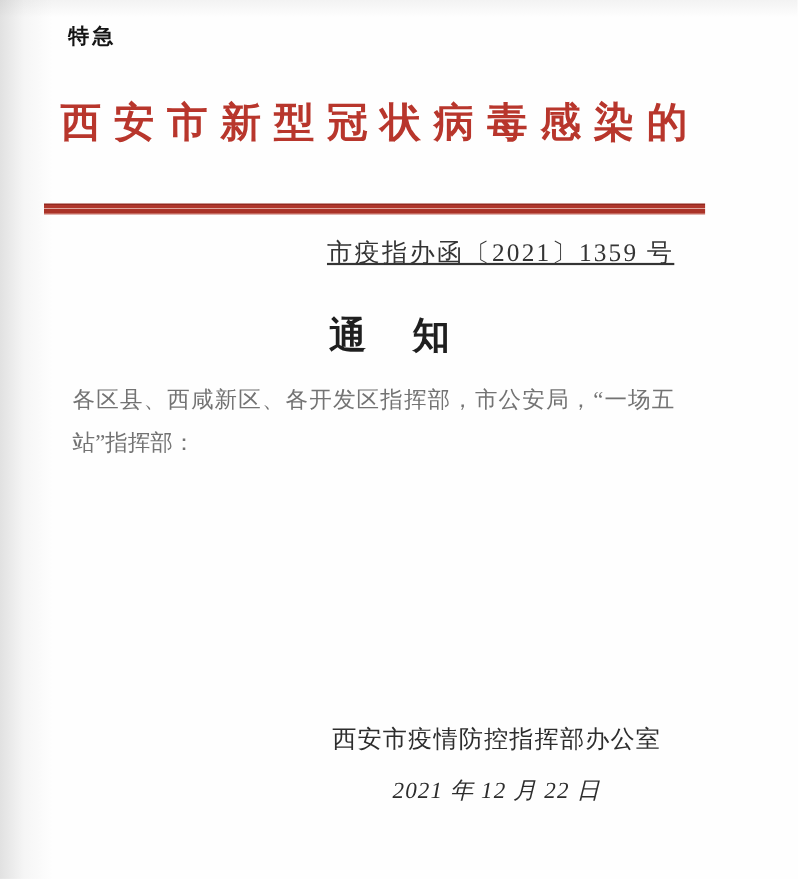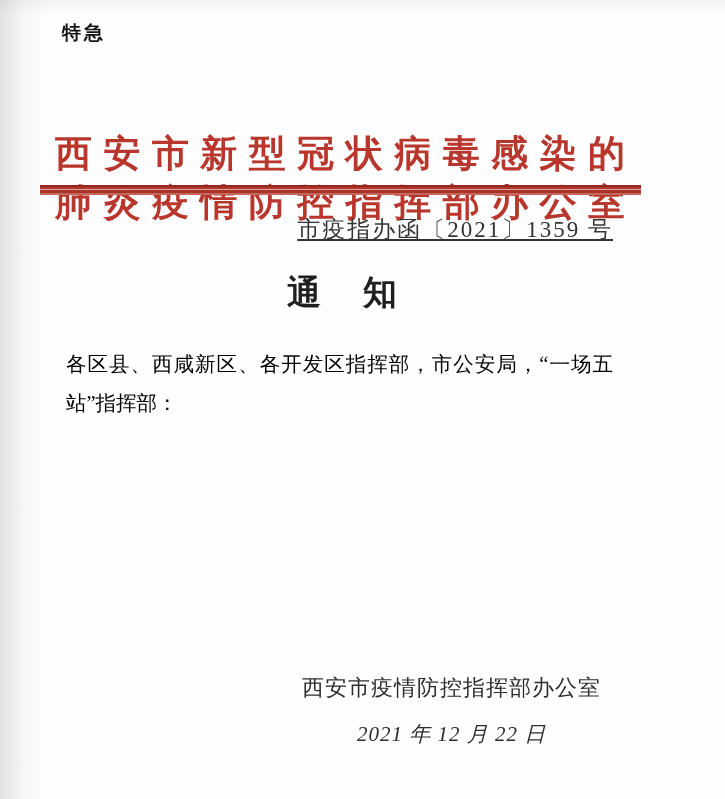--- a/index.html
+++ b/index.html
@@ -33,21 +33,20 @@
   }
   .red-title {
     position: absolute;
     top: 88px;
     left: 55px;
     width: 570px;
     color: #b8362c;
     font-weight: 700;
     font-size: 37px;
     line-height: 49px;
-    margin-top: 41px;
   }
   .red-title .line {
     text-align: justify;
     text-align-last: justify;
   }
   .red-rule {
     position: absolute;
     top: 185px;
     left: 40px;
     width: 601px;
@@ -68,46 +67,45 @@
     font-size: 23px;
     color: #343434;
     letter-spacing: 2px;
     text-decoration: underline;
   }
   .notice-title {
     position: absolute;
     top: 266px;
     left: 0;
     width: 680px;
-    margin: 4px;
+    margin: 16px;
     text-align: center;
     font-size: 34px;
     font-weight: 700;
     color: #1f1f1f;
     letter-spacing: 4px;
   }
   .body-text {
     position: absolute;
     top: 345px;
     left: 66px;
     width: 547px;
     font-size: 20.5px;
     line-height: 39px;
-    color: #000000;
+    color: #737373;
     text-align: justify;
   }
   .body-text p { margin: 0; }
   .para-main { text-indent: 2em; }
   .sign-block {
     position: absolute;
     top: 657px;
     right: 157px;
     text-align: center;
     color: #2d2d2d;
-    margin-top: 16px;
   }
   .signer {
     font-size: 22px;
     letter-spacing: 1px;
     white-space: nowrap;
   }
   .sign-date {
     margin-top: 17px;
     font-size: 21px;
     letter-spacing: 1px;
@@ -118,21 +116,20 @@
 <body>
 
 <div class="page">
 
   <div class="vignette"></div>
 
   <div class="urgent">特急</div>
 
   <div class="red-title">
     <div class="line">西安市新型冠状病毒感染的</div>
-    <div class="line">肺炎疫情防控指挥部办公室</div>
   </div>
 
   <div class="red-rule"></div>
 
   <div class="doc-no">市疫指办函〔2021〕1359 号</div>
 
   <h1 class="notice-title">通　知</h1>
 
   <div class="body-text">
     <p class="para-salutation">各区县、西咸新区、各开发区指挥部，市公安局，“一场五站”指挥部：</p>

